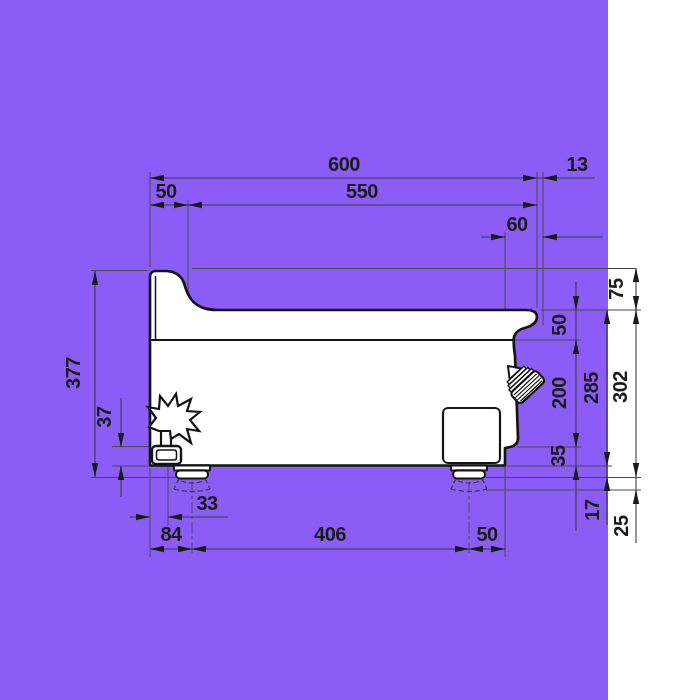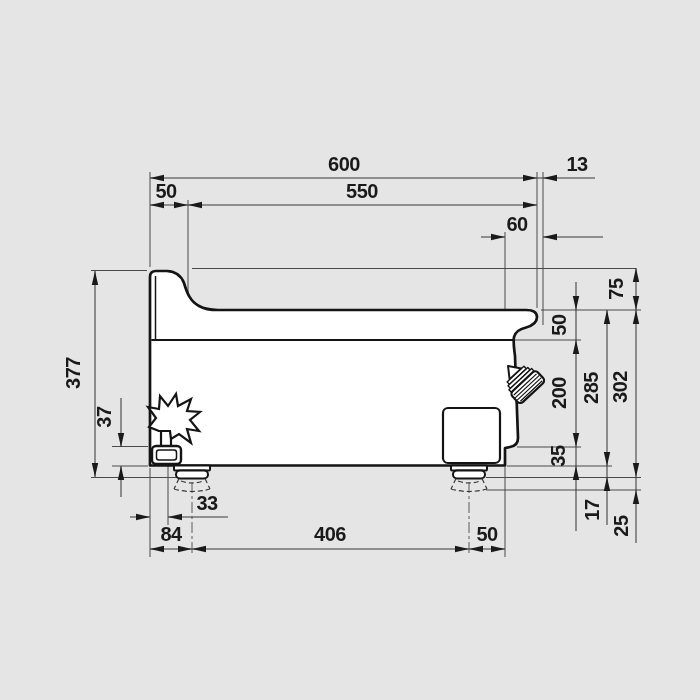--- a/index.html
+++ b/index.html
@@ -1,16 +1,16 @@
 <!DOCTYPE html>
 <html><head>
 <meta charset="utf-8">
 <style>
   html,body{margin:0;padding:0;background:#fff;}
-  #canvas{width:700px;height:700px;background:#e5e5e5;position:relative;font-family:"Liberation Sans",sans-serif;text-align:right;}
+  #canvas{width:608px;height:700px;background:#8b5cf6;position:relative;font-family:"Liberation Sans",sans-serif;text-align:right;}
   svg{display:block;}
   .outline{fill:#ffffff;stroke:#141414;stroke-width:2.7;stroke-linejoin:round;stroke-linecap:round;}
   .med{fill:none;stroke:#141414;stroke-width:2;stroke-linecap:round;}
   .thin{fill:none;stroke:#141414;stroke-width:1.5;}
   .ext{fill:none;stroke:#4a4a4a;stroke-width:1;}
   .dim{fill:none;stroke:#3a3a3a;stroke-width:1.05;}
   .dash{fill:none;stroke:#3a3a3a;stroke-width:1.2;stroke-dasharray:5,3;}
   .cline{fill:none;stroke:#4a4a4a;stroke-width:0.9;stroke-dasharray:11,3,3,3;}
   .arr{fill:#1a1a1a;stroke:none;}
   .lbl{font-family:"Liberation Sans",sans-serif;font-size:20px;font-weight:bold;fill:#1a1a1a;letter-spacing:-0.5px;}

